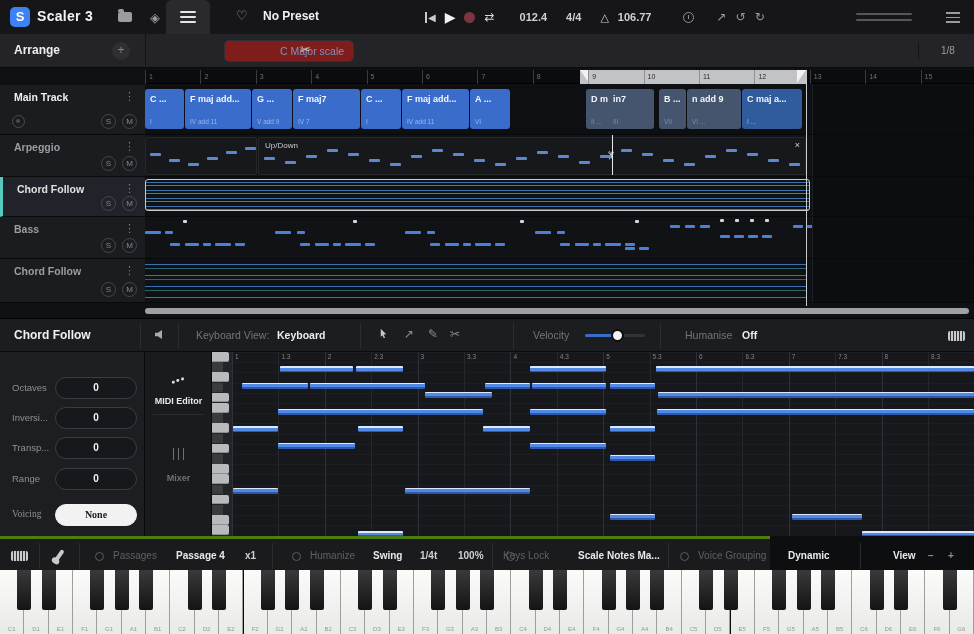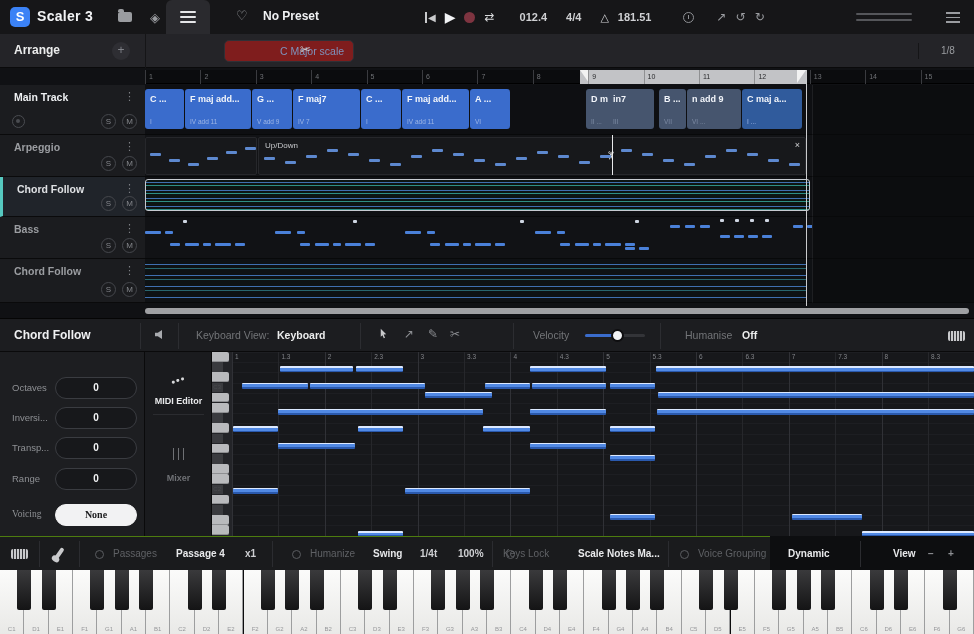--- a/index.html
+++ b/index.html
@@ -129,21 +129,21 @@
      background:
        repeating-linear-gradient(90deg, #26272b 0 1px, transparent 1px 46.4px),
        repeating-linear-gradient(#1d1e22 0 1px, transparent 1px 10.2px),
        #17181b; }
   .pr-barline { position:absolute; top:0; width:1px; height:184px; background:#303136; }
   .pr-ruler-num { position:absolute; top:1px; font-size:6.5px; color:#818388; }
   .note { position:absolute; height:6px; border-radius:1px;
      background:linear-gradient(#dcE9ff 0 1.5px, #5189e4 1.5px 4.5px, #2a59ad 4.5px 6px); }
 
   
-  #botbar { position:absolute; left:0; top:536px; width:770px; height:34px; background:#1a1b1d; border-top:1px solid #4d7c0f; }
+  #botbar { position:absolute; left:0; top:536px; width:770px; height:34px; background:#1a1b1d; border-top:3px solid #4d7c0f; }
   .bb-div { position:absolute; top:4px; width:1px; height:26px; background:#2b2c30; }
   .bb-icon-btn { position:absolute; top:0; width:38px; height:34px; display:flex; align-items:center; justify-content:center; }
   .toggle-ring { position:absolute; top:13px; width:9px; height:9px; border:1.5px solid #5a5c60; border-radius:50%; }
   .bb-dim { position:absolute; top:11px; font-size:10px; color:#5f6165; }
   .bb-val { position:absolute; top:11px; font-size:10px; font-weight:bold; color:#e8e9eb; }
   .bb-sub { position:absolute; top:11px; font-size:10px; font-weight:bold; color:#cfd0d3; }
   .guitar-ic { width:4px; height:14px; background:#c9cacc; border-radius:2px; transform:rotate(35deg); position:relative; }
   .guitar-ic:after { content:""; position:absolute; left:-2px; bottom:-2px; width:8px; height:6px; border-radius:50%; background:#c9cacc; }
 
   
@@ -177,21 +177,21 @@
     <div class="preset-label">No Preset</div>
 
     <div class="transport">
       <span class="tr-btn skipback">◀</span>
       <span class="tr-btn playtri">▶</span>
       <span class="rec-dot"></span>
       <span class="tr-btn">⇄</span>
       <span class="tb-num" style="margin-left:16px">012.4</span>
       <span class="tb-num" style="margin-left:10px">4/4</span>
       <span class="tb-num" style="margin-left:10px">△</span>
-      <span class="tb-num">181.51</span>
+      <span class="tb-num">106.77</span>
       <span class="ring-icon" style="margin-left:22px"></span>
       <span class="tr-btn" style="margin-left:14px;color:#9a9ca0">↗</span>
       <span class="tr-btn" style="color:#9a9ca0">↺</span>
       <span class="tr-btn" style="color:#9a9ca0">↻</span>
     </div>
     <div class="meter-lines">
         <i></i>
         <i></i>
       </div>
     <div class="tb-burger">

